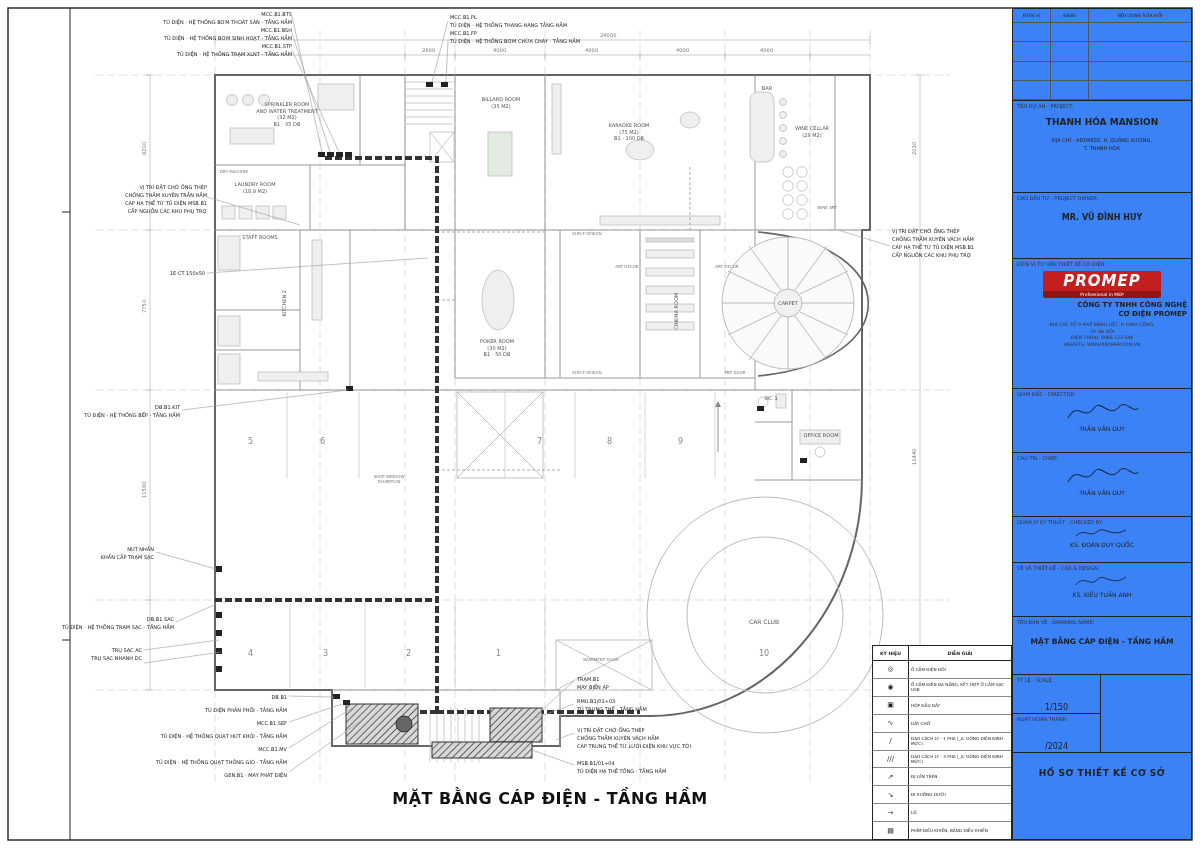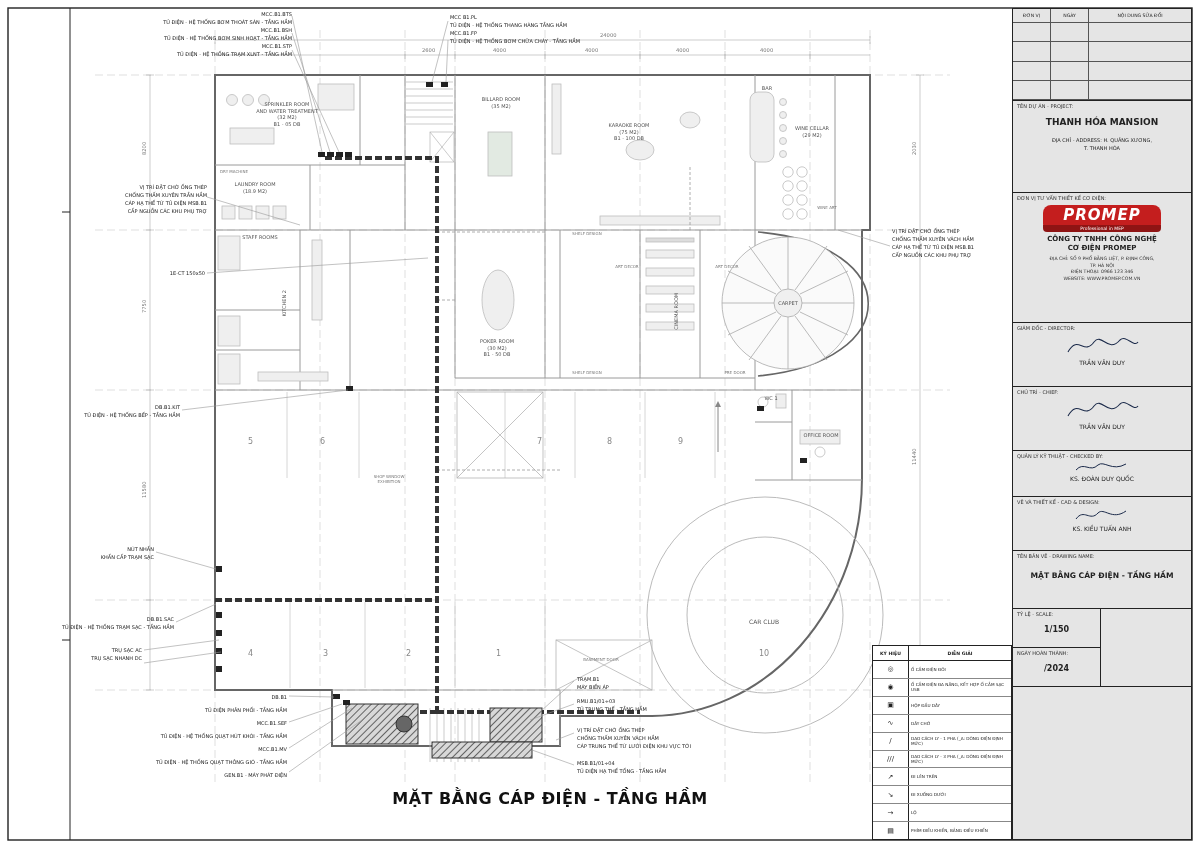--- a/index.html
+++ b/index.html
@@ -8,45 +8,45 @@
   svg text{font-family:"DejaVu Sans","Liberation Sans",sans-serif;}
   .lbl{position:absolute;font-size:5px;color:#555;text-align:center;white-space:pre-line;line-height:1.3;z-index:4;}
   .lbl.tiny{font-size:4px;color:#777;}
   .lbl.rot{transform:rotate(-90deg);}
   .ann{position:absolute;font-size:5px;color:#222;white-space:pre-line;line-height:1.6;z-index:5;}
   .ann.r{text-align:right;}
   .main-title{position:absolute;left:300px;top:789px;width:500px;text-align:center;
               font-size:16px;font-weight:bold;color:#111;z-index:5;letter-spacing:.5px;}
   
   .tb{position:absolute;left:1012px;top:8px;width:180px;height:832px;border:1px solid #222;
-      background:#e5e5e5;z-index:6;box-sizing:border-box;}
+      background:#3b82f6;z-index:6;box-sizing:border-box;}
   .tb-sec{border-bottom:1px solid #222;box-sizing:border-box;position:relative;padding:2px 4px;}
   .tb-label{font-size:5px;color:#333;}
   .tb-rev{display:grid;grid-template-columns:38px 38px 1fr;grid-template-rows:14px repeat(4,1fr);height:92px;
           border-bottom:1px solid #222;box-sizing:border-box;}
   .tb-rev div{border-right:.5px solid #555;border-bottom:.5px solid #555;font-size:4.6px;
               display:flex;align-items:center;justify-content:center;text-align:center;}
   .tb-rev div:nth-child(3n){border-right:none;}
   .bigname{font-size:9px;font-weight:bold;text-align:center;margin-top:8px;}
   .midname{font-size:8px;font-weight:bold;text-align:center;margin-top:12px;}
   .addr{font-size:5px;text-align:center;margin-top:10px;white-space:pre-line;line-height:1.5;}
-  .logo{width:118px;margin:4px auto 2px auto;background:#c41e1e;border-radius:8px;text-align:center;padding:2px 0 0 0;}
+  .logo{width:118px;margin:4px auto 2px auto;background:#c41e1e;border-radius:1px;text-align:center;padding:2px 0 0 0;}
   .logo .lg-main{color:#fff;font-weight:bold;font-style:italic;font-size:15px;letter-spacing:1px;line-height:1.1;}
   .logo .lg-tag{background:#8f1414;color:#fff;font-size:4.5px;border-radius:0 0 4px 4px;padding:1px 0;margin-top:1px;}
-  .cmpname{font-size:7px;font-weight:bold;text-align:center;white-space:pre-line;line-height:1.3;margin-top:3px;}
+  .cmpname{font-size:7px;font-weight:bold;text-align:right;white-space:pre-line;line-height:1.3;margin-top:3px;}
   .cmpinfo{font-size:4.6px;text-align:center;white-space:pre-line;line-height:1.5;margin-top:3px;color:#333;}
   .sig{display:block;margin:1px auto 0 auto;}
   .signame{font-size:6px;text-align:center;margin-top:1px;}
   .artname{font-size:9px;font-weight:bold;text-align:center;margin-top:9px;letter-spacing:.5px;}
   .dwgname{font-size:7.6px;font-weight:bold;text-align:center;margin-top:12px;}
   .scalegrid{display:grid;grid-template-columns:88px 1fr;height:78px;border-bottom:1px solid #222;box-sizing:border-box;}
   .scl{border-right:.6px solid #222;box-sizing:border-box;}
   .scl .half{height:39px;box-sizing:border-box;padding:2px 4px;}
   .scl .half:first-child{border-bottom:.6px solid #222;}
-  .sclval{font-size:8px;font-weight:bold;text-align:center;margin-top:8px;}
+  .sclval{font-size:8px;font-weight:normal;text-align:center;margin-top:20px;}
   .dno{padding:2px 4px;}
   .dnoval{font-size:12px;font-weight:bold;text-align:center;margin-top:16px;letter-spacing:.5px;}
   .tb-footer{height:40px;display:flex;align-items:center;justify-content:center;
              font-size:9px;font-weight:bold;letter-spacing:.5px;}
   
   .legend{position:absolute;left:872px;top:645px;width:140px;height:195px;border:1px solid #222;
           background:#fff;z-index:6;box-sizing:border-box;display:flex;flex-direction:column;}
   .lg-head{display:flex;height:14px;border-bottom:.7px solid #222;}
   .lg-head .c1{width:36px;border-right:.7px solid #222;font-size:4.6px;font-weight:bold;
                display:flex;align-items:center;justify-content:center;box-sizing:border-box;}
@@ -510,20 +510,24 @@
       <div></div>
         <div></div>
         <div></div>
     </div>
     <div class="tb-sec" style="height:92px;">
       <div class="tb-label">TÊN DỰ ÁN - PROJECT:</div>
       <div class="bigname">THANH HÓA MANSION</div>
       <div class="addr">ĐỊA CHỈ - ADDRESS: H. QUẢNG XƯƠNG,
 T. THANH HÓA</div>
     </div>
+    <div class="tb-sec" style="height:66px;">
+      <div class="tb-label">CHỦ ĐẦU TƯ - PROJECT OWNER:</div>
+      <div class="midname">MR. VŨ ĐÌNH HUY</div>
+    </div>
     <div class="tb-sec" style="height:130px;">
       <div class="tb-label">ĐƠN VỊ TƯ VẤN THIẾT KẾ CƠ ĐIỆN:</div>
       <div class="logo">
         <div class="lg-main">PROMEP</div>
         <div class="lg-tag">Professional in MEP</div>
       </div>
       <div class="cmpname">CÔNG TY TNHH CÔNG NGHỆ
 CƠ ĐIỆN PROMEP</div>
       <div class="cmpinfo">ĐỊA CHỈ: SỐ 9 PHỐ BẰNG LIỆT, P. ĐỊNH CÔNG,
 TP. HÀ NỘI
@@ -567,15 +571,16 @@
         <div class="half">
           <div class="tb-label">TỶ LỆ - SCALE:</div>
           <div class="sclval">1/150</div>
         </div>
         <div class="half">
           <div class="tb-label">NGÀY HOÀN THÀNH:</div>
           <div class="sclval">/2024</div>
         </div>
       </div>
     </div>
+    <div class="tb-footer">HỒ SƠ THIẾT KẾ CƠ SỞ</div>
   </div>
 
 </div>
 
 </body></html>

